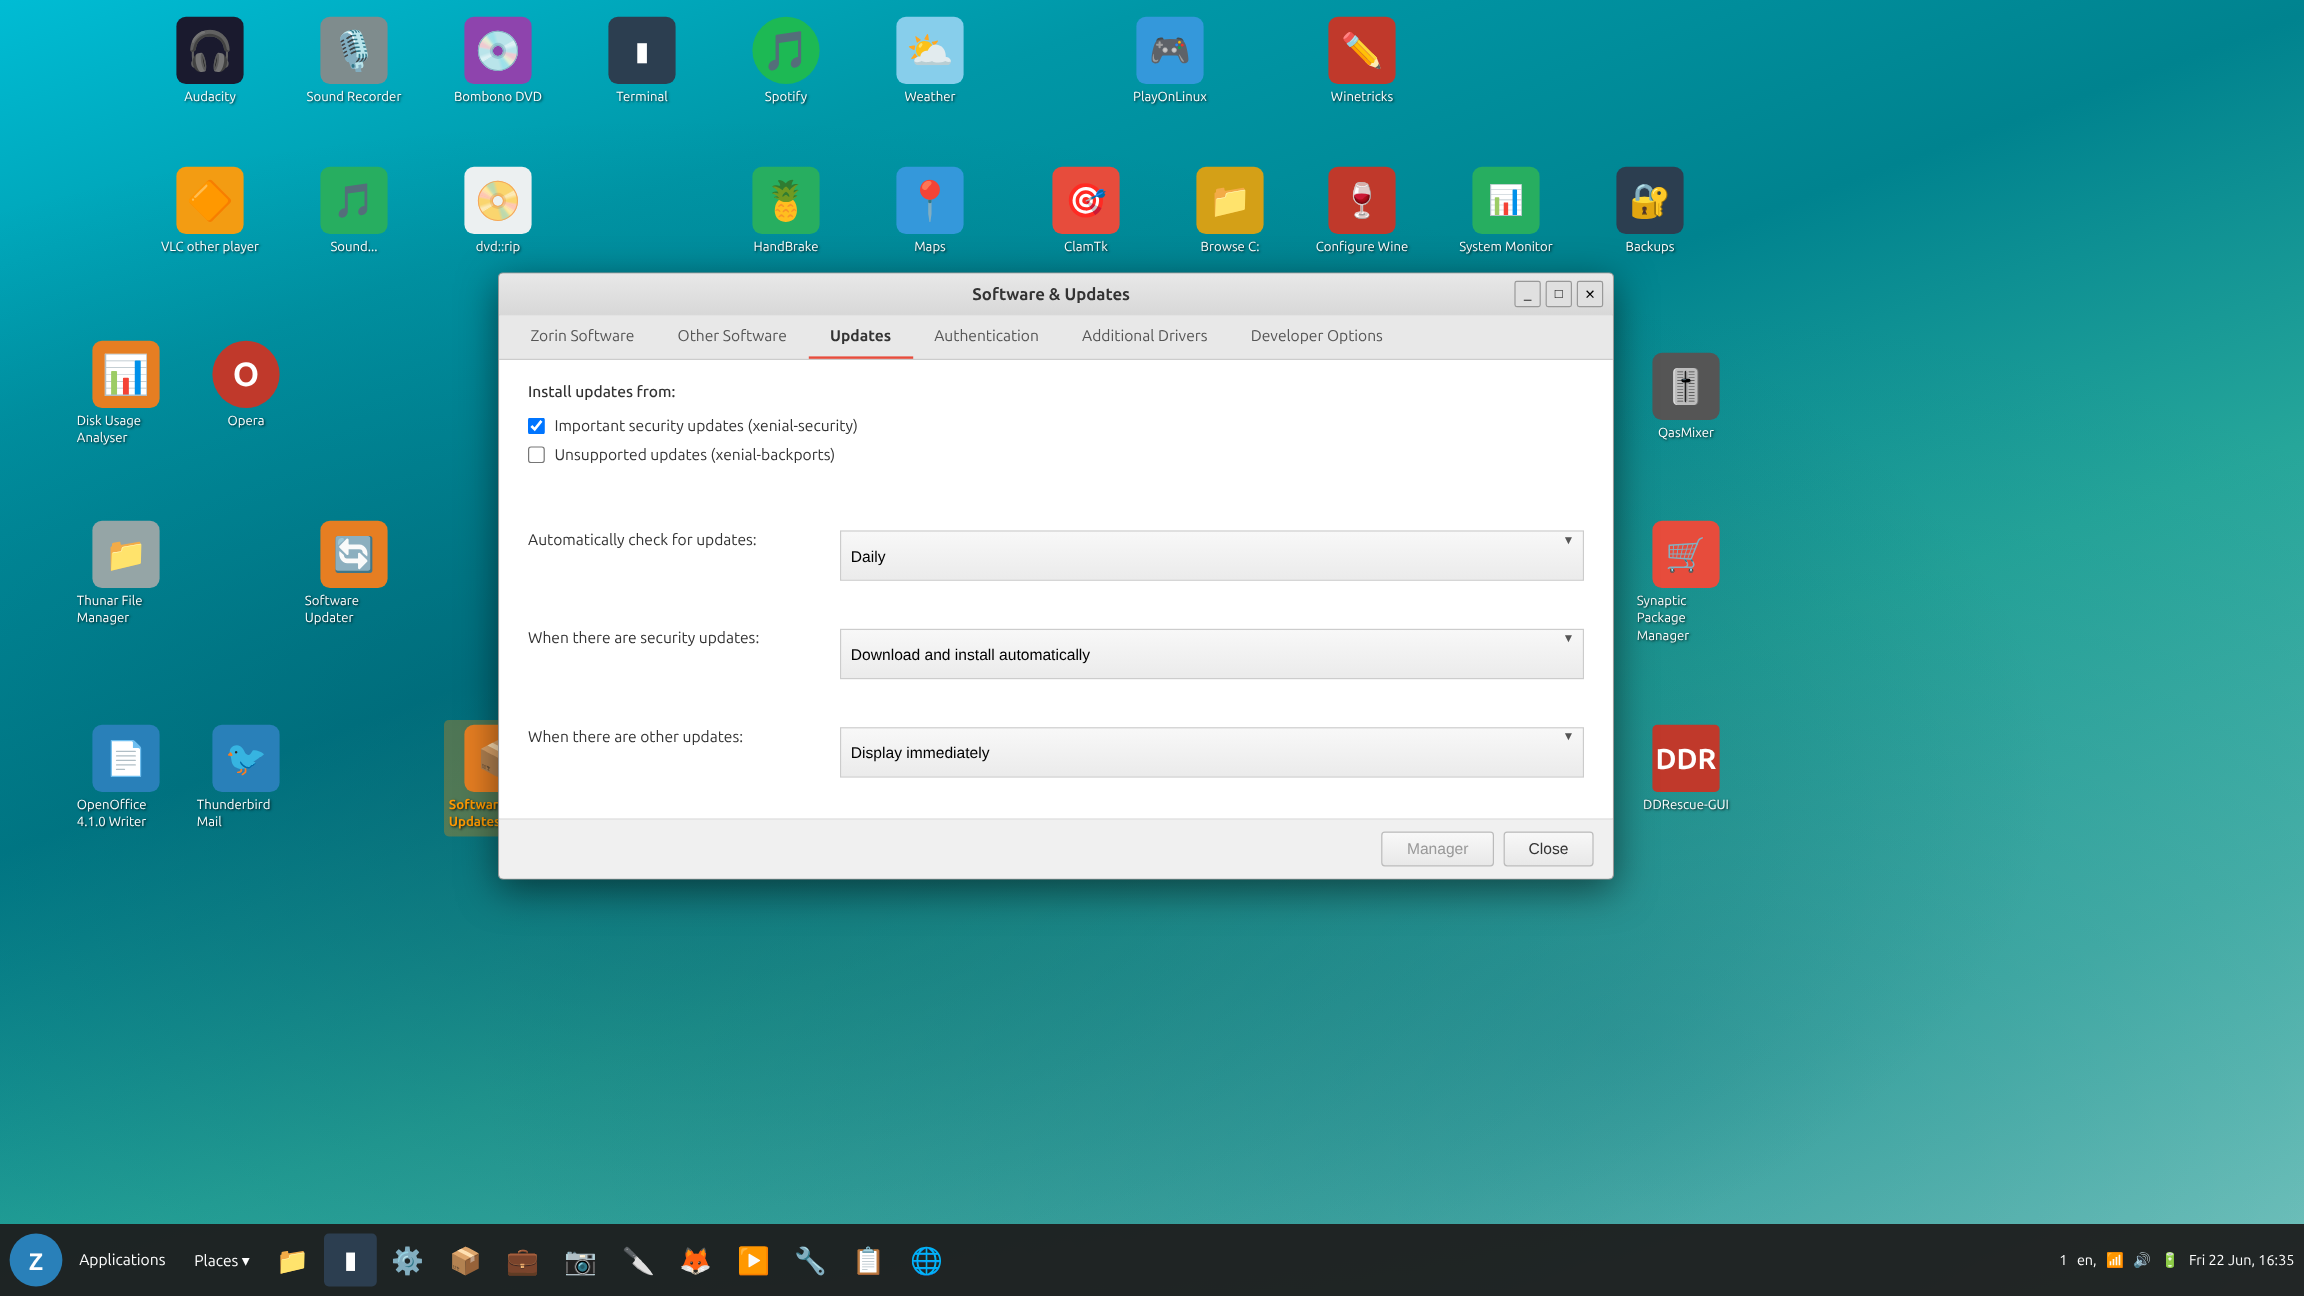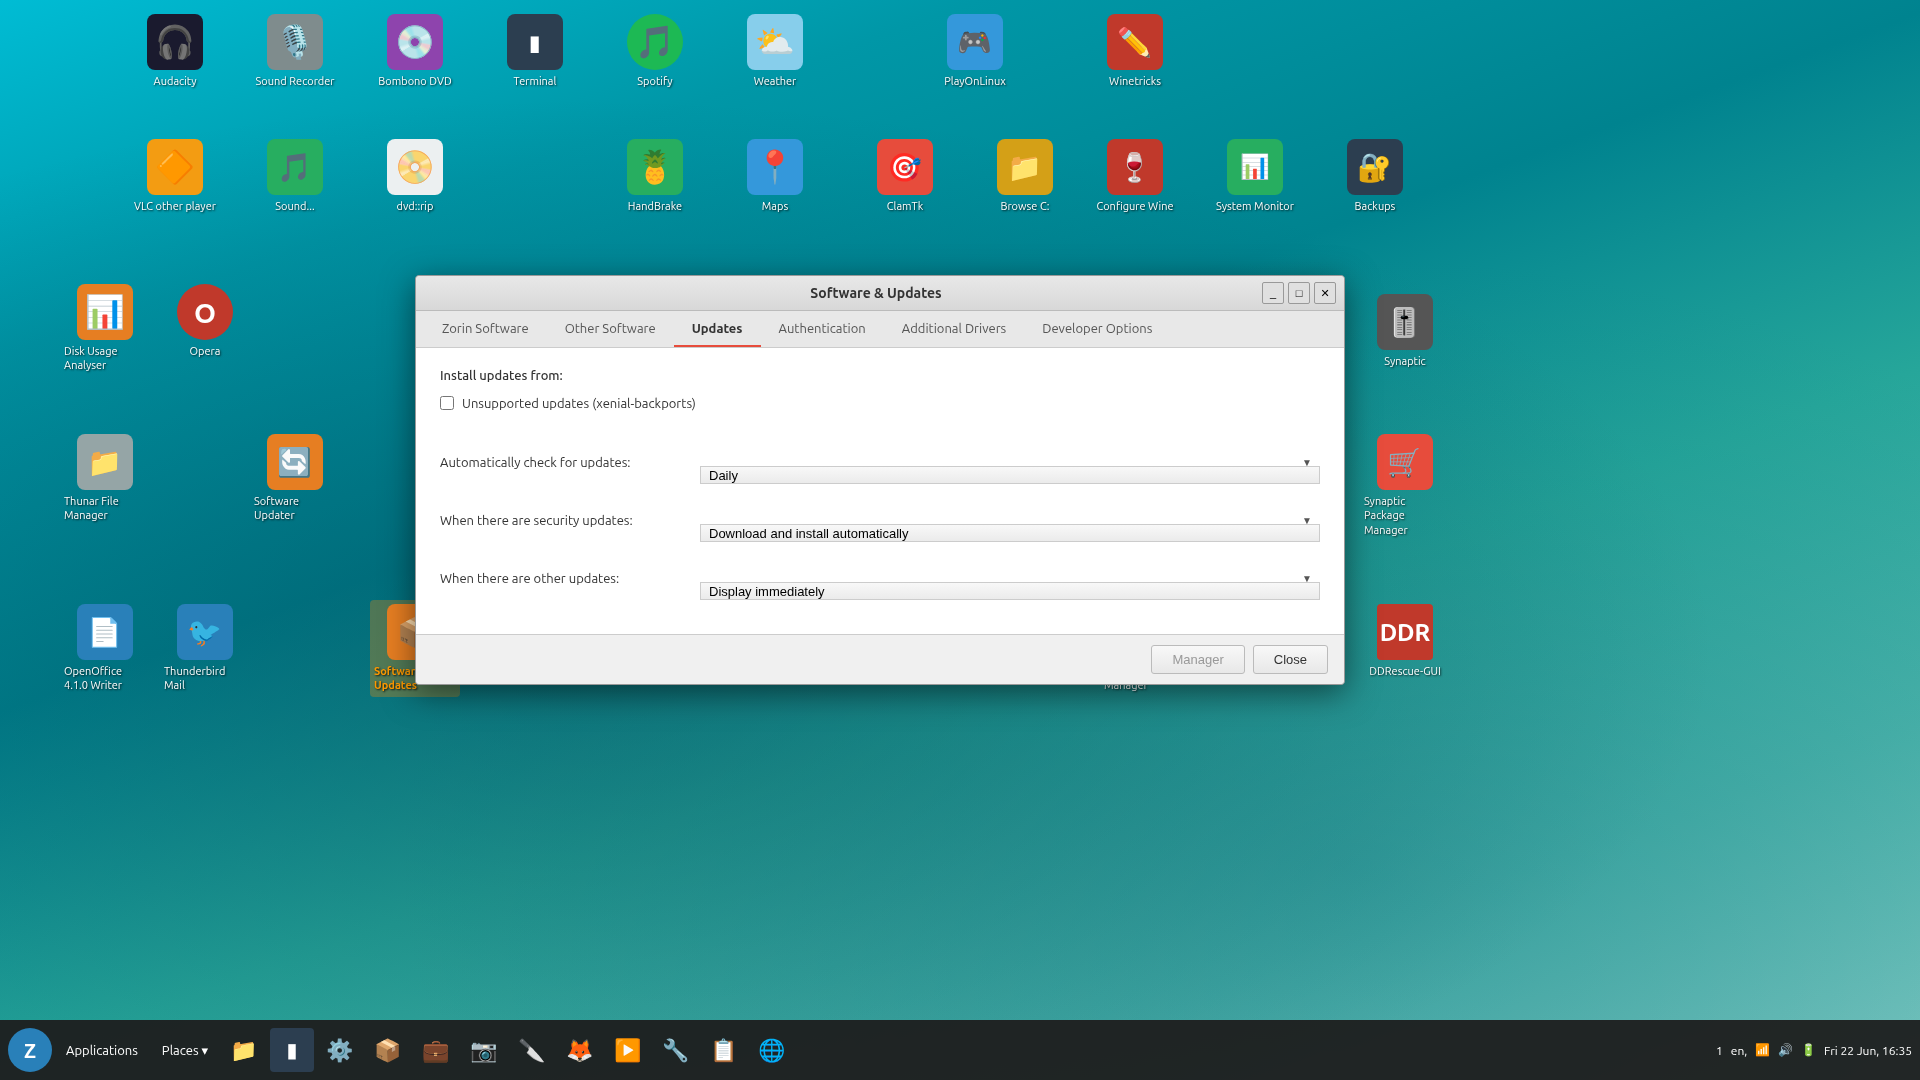--- a/index.html
+++ b/index.html
@@ -246,21 +246,21 @@
       flex-shrink: 0;
     }
 
     .select-wrapper {
       flex: 1;
       position: relative;
     }
 
     .select-wrapper select {
       width: 100%;
-      height: 18px;
+      height: 42px;
       border: 1px solid #ccc;
       background: linear-gradient(180deg, #f8f8f8, #ebebeb);
       font-size: 13px;
       padding: 0 8px;
       cursor: pointer;
       appearance: none;
       margin-top: 26px;
       -webkit-appearance: none;
     }
 
@@ -396,21 +396,21 @@
   <div class="desktop-icon" style="position:absolute; left:250px; top:430px;">
     <div class="icon-img" style="background:#e67e22; font-size:28px;">🔄</div>
     <span class="icon-label">Software Updater</span>
   </div>
   <div class="desktop-icon" style="position:absolute; left:1230px; top:290px;">
     <div class="icon-img" style="background:#e74c3c; border-radius:50%; font-size:28px;">▶️</div>
     <span class="icon-label">Musictube</span>
   </div>
   <div class="desktop-icon" style="position:absolute; left:1360px; top:290px;">
     <div class="icon-img" style="background:#555; font-size:28px;">🎚️</div>
-    <span class="icon-label">Synaptic</span>
+    <span class="icon-label">QasMixer</span>
   </div>
   <div class="desktop-icon" style="position:absolute; left:1230px; top:430px;">
     <div class="icon-img" style="background:#7f8c8d; font-size:28px;">🔑</div>
     <span class="icon-label">Passwords and Keys</span>
   </div>
   <div class="desktop-icon" style="position:absolute; left:1360px; top:430px;">
     <div class="icon-img" style="background:#e74c3c; font-size:28px;">🛒</div>
     <span class="icon-label">Synaptic Package Manager</span>
   </div>
 
@@ -477,20 +477,24 @@
       <div class="tab">Other Software</div>
       <div class="tab active">Updates</div>
       <div class="tab">Authentication</div>
       <div class="tab">Additional Drivers</div>
       <div class="tab">Developer Options</div>
     </div>
 
     <div class="dialog-content">
       <div class="section-title">Install updates from:</div>
 
+      <div class="checkbox-row">
+        <input type="checkbox" checked="" id="cb1" style="">
+        <label class="checkbox-label" for="cb1">Important security updates (xenial-security)</label>
+      </div>
       <div class="checkbox-row">
         <input type="checkbox" id="cb3" style="">
         <label class="checkbox-label" for="cb3">Unsupported updates (xenial-backports)</label>
       </div>
 
       <div style="height: 20px;"></div>
 
       <div class="form-row">
         <span class="form-label">Automatically check for updates:</span>
         <div class="select-wrapper">

